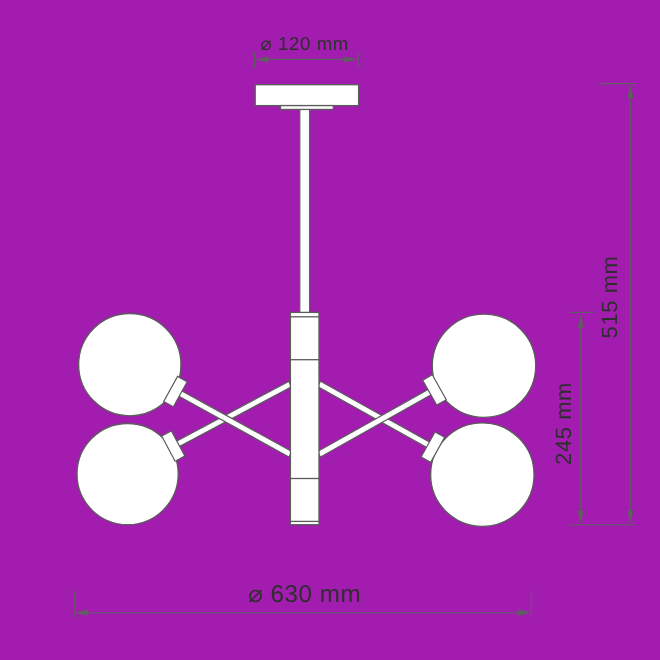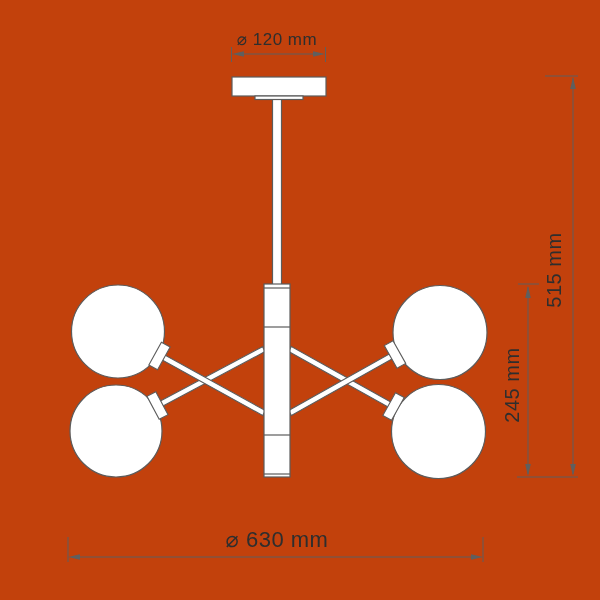--- a/index.html
+++ b/index.html
@@ -4,21 +4,21 @@
 <style>
   html, body {
     margin: 0;
     padding: 0;
     background: #ffffff;
   }
   .canvas {
     position: relative;
     width: 600px;
     height: 600px;
-    background: #c2410c;
+    background: #a21caf;
     font-family: "Liberation Sans", sans-serif;
     overflow: hidden;
   }
   svg text {
     font-family: "Liberation Sans", sans-serif;
     fill: #2e2e2e;
     letter-spacing: 0.5px;
   }
   .fixture-stroke { stroke: #5c5c5c; stroke-width: 1.2; fill: none; }
   .fixture-fill   { stroke: #5c5c5c; stroke-width: 1.2; fill: #ffffff; }

